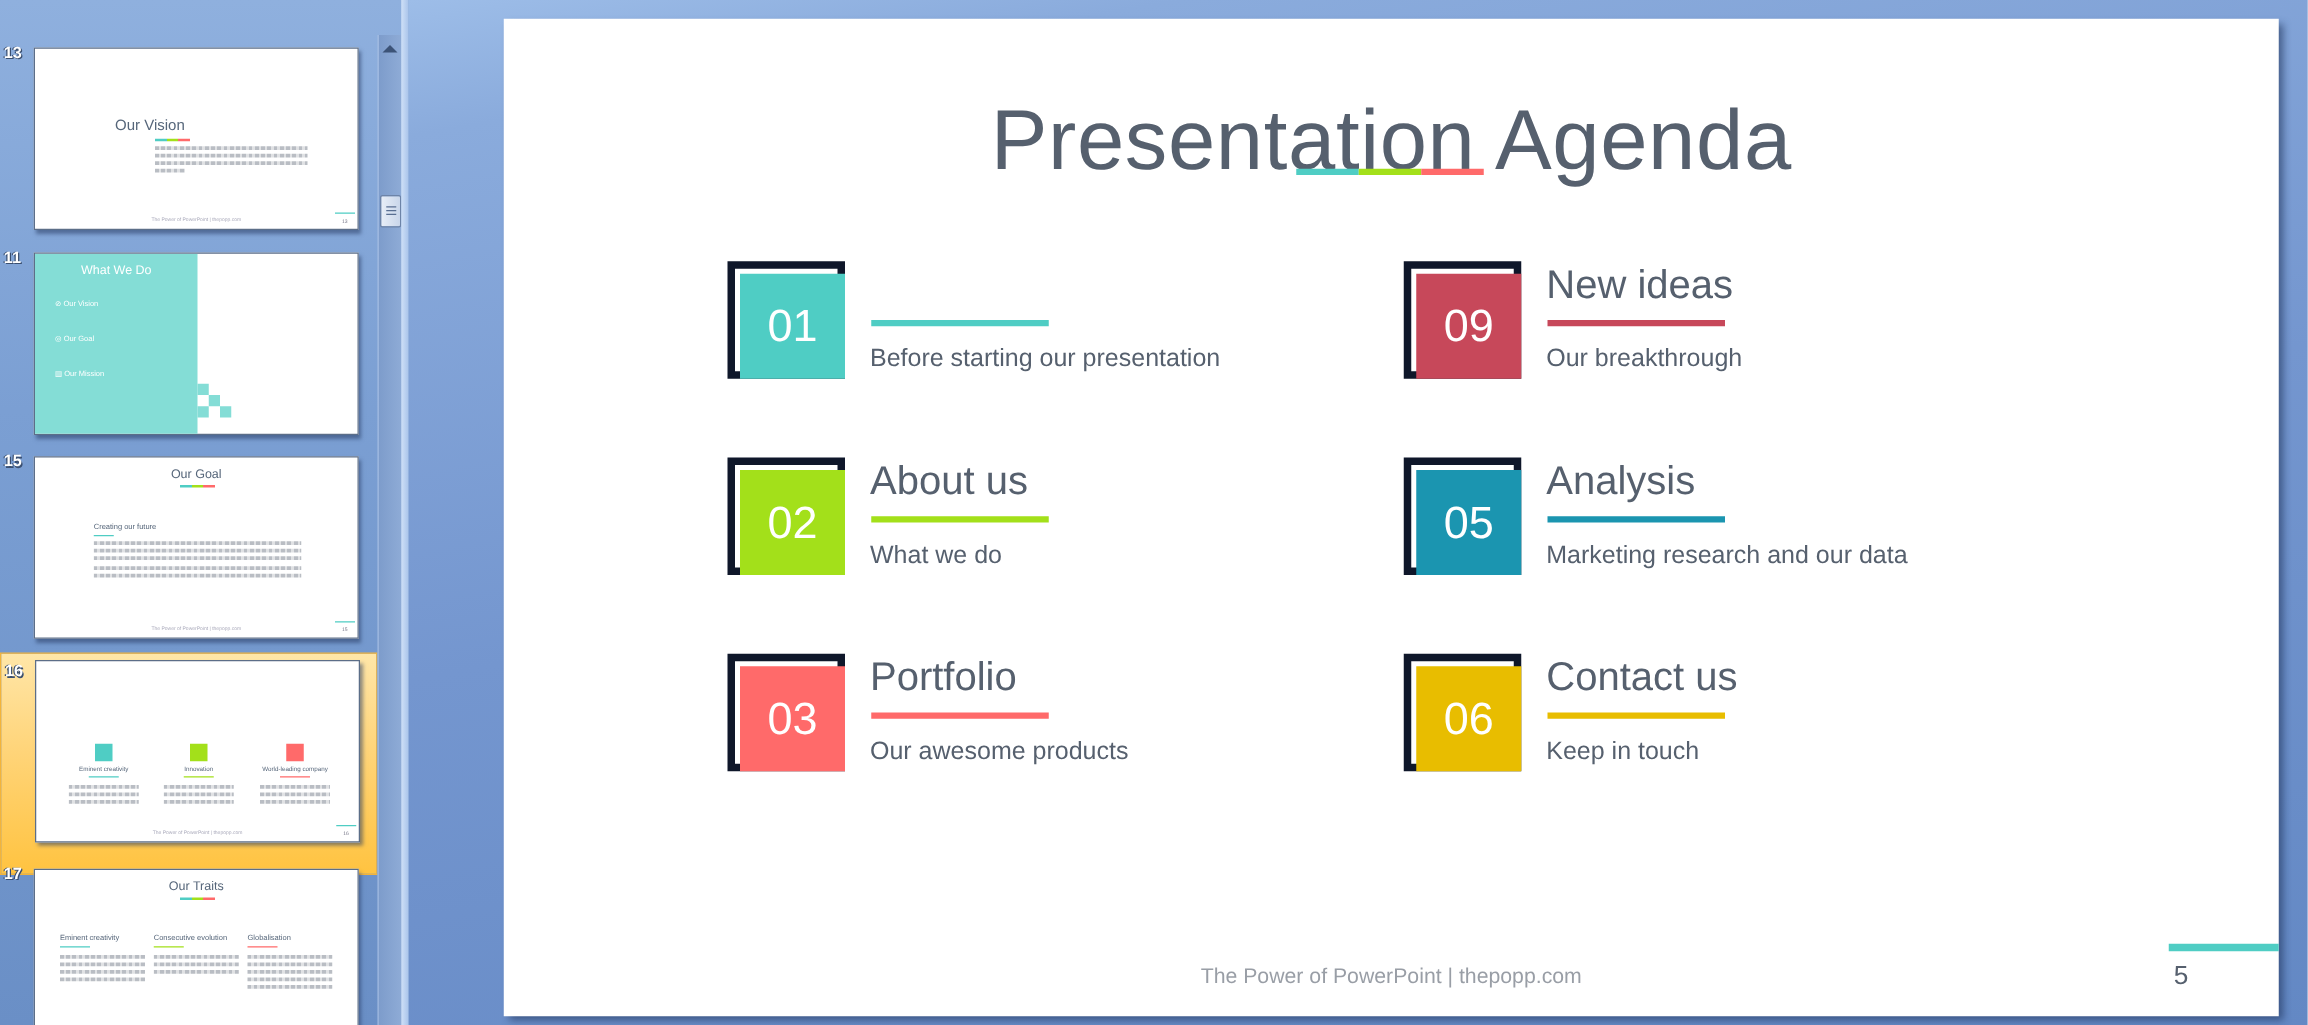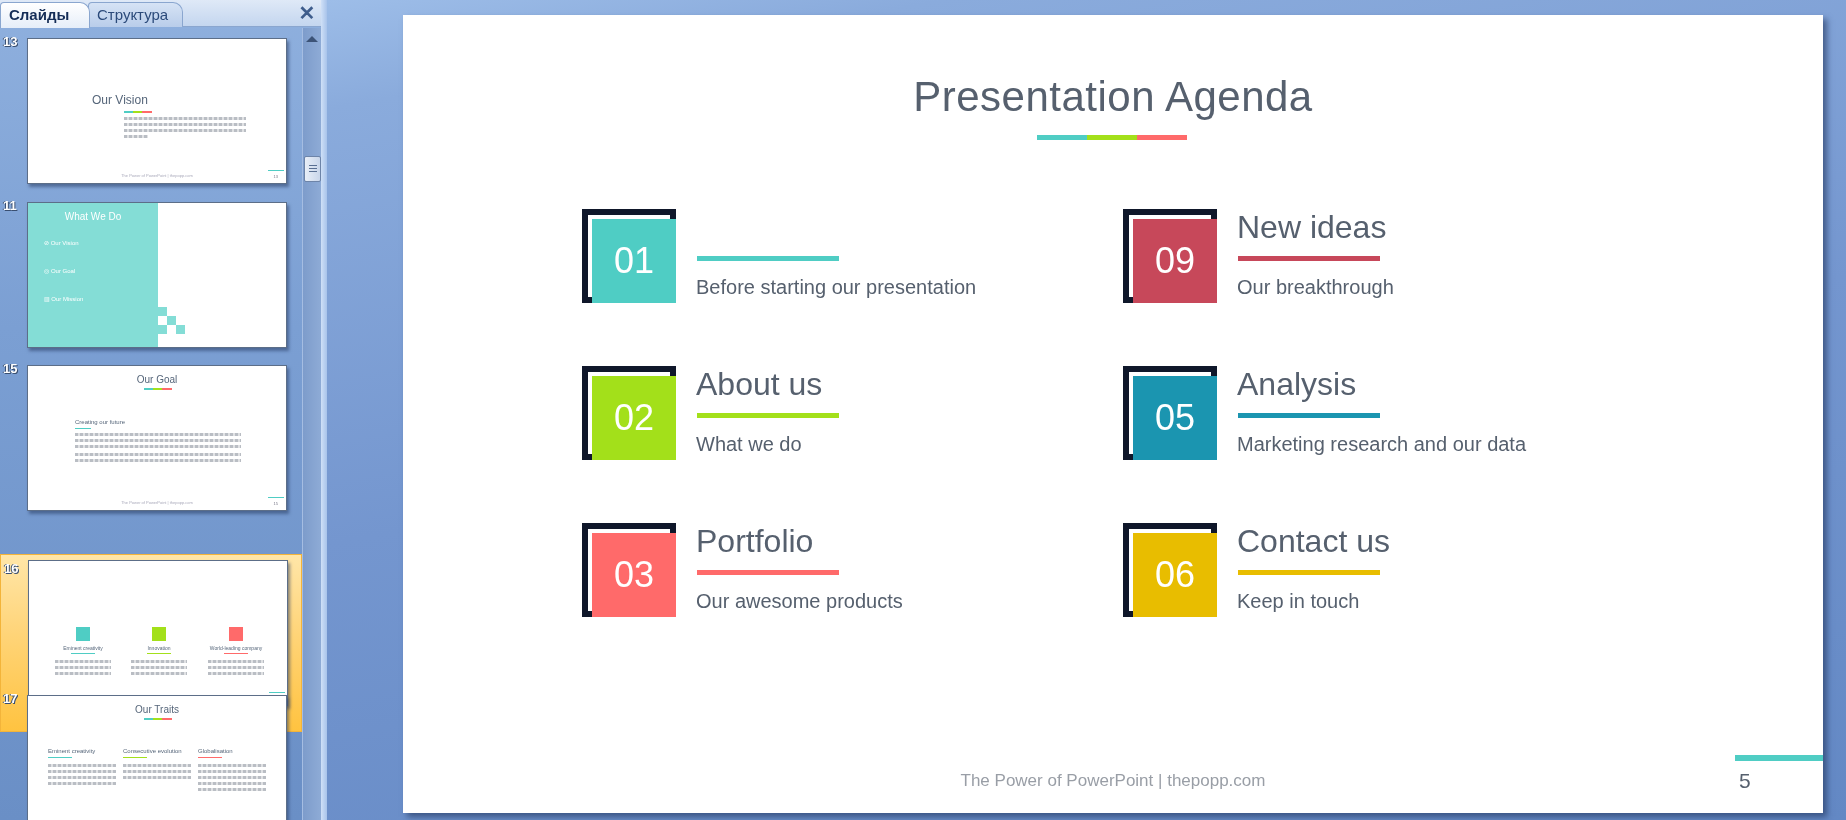--- a/index.html
+++ b/index.html
@@ -86,21 +86,21 @@
     position: absolute; left: 327px; top: 0; width: 1519px; height: 820px;
     background: linear-gradient(170deg, #9dbde8 0%, #8aabdc 10%, #7496cf 50%, #6388c4 100%);
   }
   #slide {
     position: absolute; left: 76px; top: 15px; width: 1420px; height: 798px;
     background: #ffffff;
     box-shadow: 4px 4px 6px rgba(30,50,90,0.6);
   }
   #slide-title {
     position: absolute; left: 0; right: 0; top: 58px; text-align: center;
-    font-size: 42px; color: #56606e; letter-spacing: 0.5px;
+    font-size: 68px; color: #56606e; letter-spacing: 0.5px;
   }
   #title-underline { position: absolute; left: 634px; top: 120px; width: 150px; height: 5px; display: flex; }
   #title-underline span { flex: 1; }
   .agenda-item { position: absolute; width: 460px; height: 100px; }
   .num-box {
     position: absolute; left: 0; top: 0; width: 94px; height: 94px;
     border: 6px solid #0f172a; background: #fff; padding: 4px;
   }
   .num-inner {
     width: 84px; height: 84px; color: #fff; font-size: 36px;
@@ -110,25 +110,20 @@
   .item-bar { position: absolute; left: 115px; top: 47px; width: 142px; height: 5px; }
   .item-sub { position: absolute; left: 114px; top: 67px; font-size: 20px; color: #56606e; white-space: nowrap; }
   #slide-footer { position: absolute; left: 0; right: 0; top: 756px; text-align: center; font-size: 17px; color: #999ea6; }
   #page-bar { position: absolute; right: 0; top: 740px; width: 88px; height: 6px; background: #4fcdc4; }
   #page-num { position: absolute; left: 1336px; top: 754px; font-size: 21px; color: #56606e; }
 </style>
 </head>
 <body>
 
 <div id="left-panel">
-  <div id="tabs-bar">
-    <div id="tab-slides" class="tab">Слайды</div>
-    <div id="tab-outline" class="tab">Структура</div>
-    <div id="panel-close">✕</div>
-  </div>
 
   <div id="thumbs">
 
     <div class="thumb-wrap" style="top:0;">
       <div class="thumb-num">13</div>
       <div class="thumb">
         <div class="t-title" style="left:64px;top:54px;">Our Vision</div>
         <div class="t-tri" style="left:96px;top:72px;"></div>
         <div class="t-line" style="left:96px;top:78px;width:122px;"></div>
         <div class="t-line" style="left:96px;top:84px;width:122px;"></div>
@@ -172,21 +167,21 @@
         <div class="t-line" style="left:47px;top:73px;width:166px;"></div>
         <div class="t-line" style="left:47px;top:79px;width:166px;"></div>
         <div class="t-line" style="left:47px;top:87px;width:166px;"></div>
         <div class="t-line" style="left:47px;top:93px;width:166px;"></div>
         <div class="t-foot">The Power of PowerPoint | thepopp.com</div>
         <div class="t-pagebar"></div>
         <div class="t-pnum">15</div>
       </div>
     </div>
 
-    <div class="thumb-wrap selected" style="top:494px;height:178px;margin-top:32px;">
+    <div class="thumb-wrap selected" style="top:494px;height:178px;">
       <div class="thumb-num">16</div>
       <div class="thumb" style="top:5px;">
         <div style="position:absolute;left:47px;top:66px;width:14px;height:14px;background:#4fcdc4;"></div>
         <div style="position:absolute;left:123px;top:66px;width:14px;height:14px;background:#a3e01a;"></div>
         <div style="position:absolute;left:200px;top:66px;width:14px;height:14px;background:#ff6a6a;"></div>
         <div style="position:absolute;left:14px;width:80px;top:84px;text-align:center;font-size:5px;color:#56667a;">Eminent creativity</div>
         <div style="position:absolute;left:90px;width:80px;top:84px;text-align:center;font-size:5px;color:#56667a;">Innovation</div>
         <div style="position:absolute;left:167px;width:80px;top:84px;text-align:center;font-size:5px;color:#56667a;">World-leading company</div>
         <div style="position:absolute;left:42px;top:92px;width:24px;height:1px;background:#4fcdc4;"></div>
         <div style="position:absolute;left:118px;top:92px;width:24px;height:1px;background:#a3e01a;"></div>

